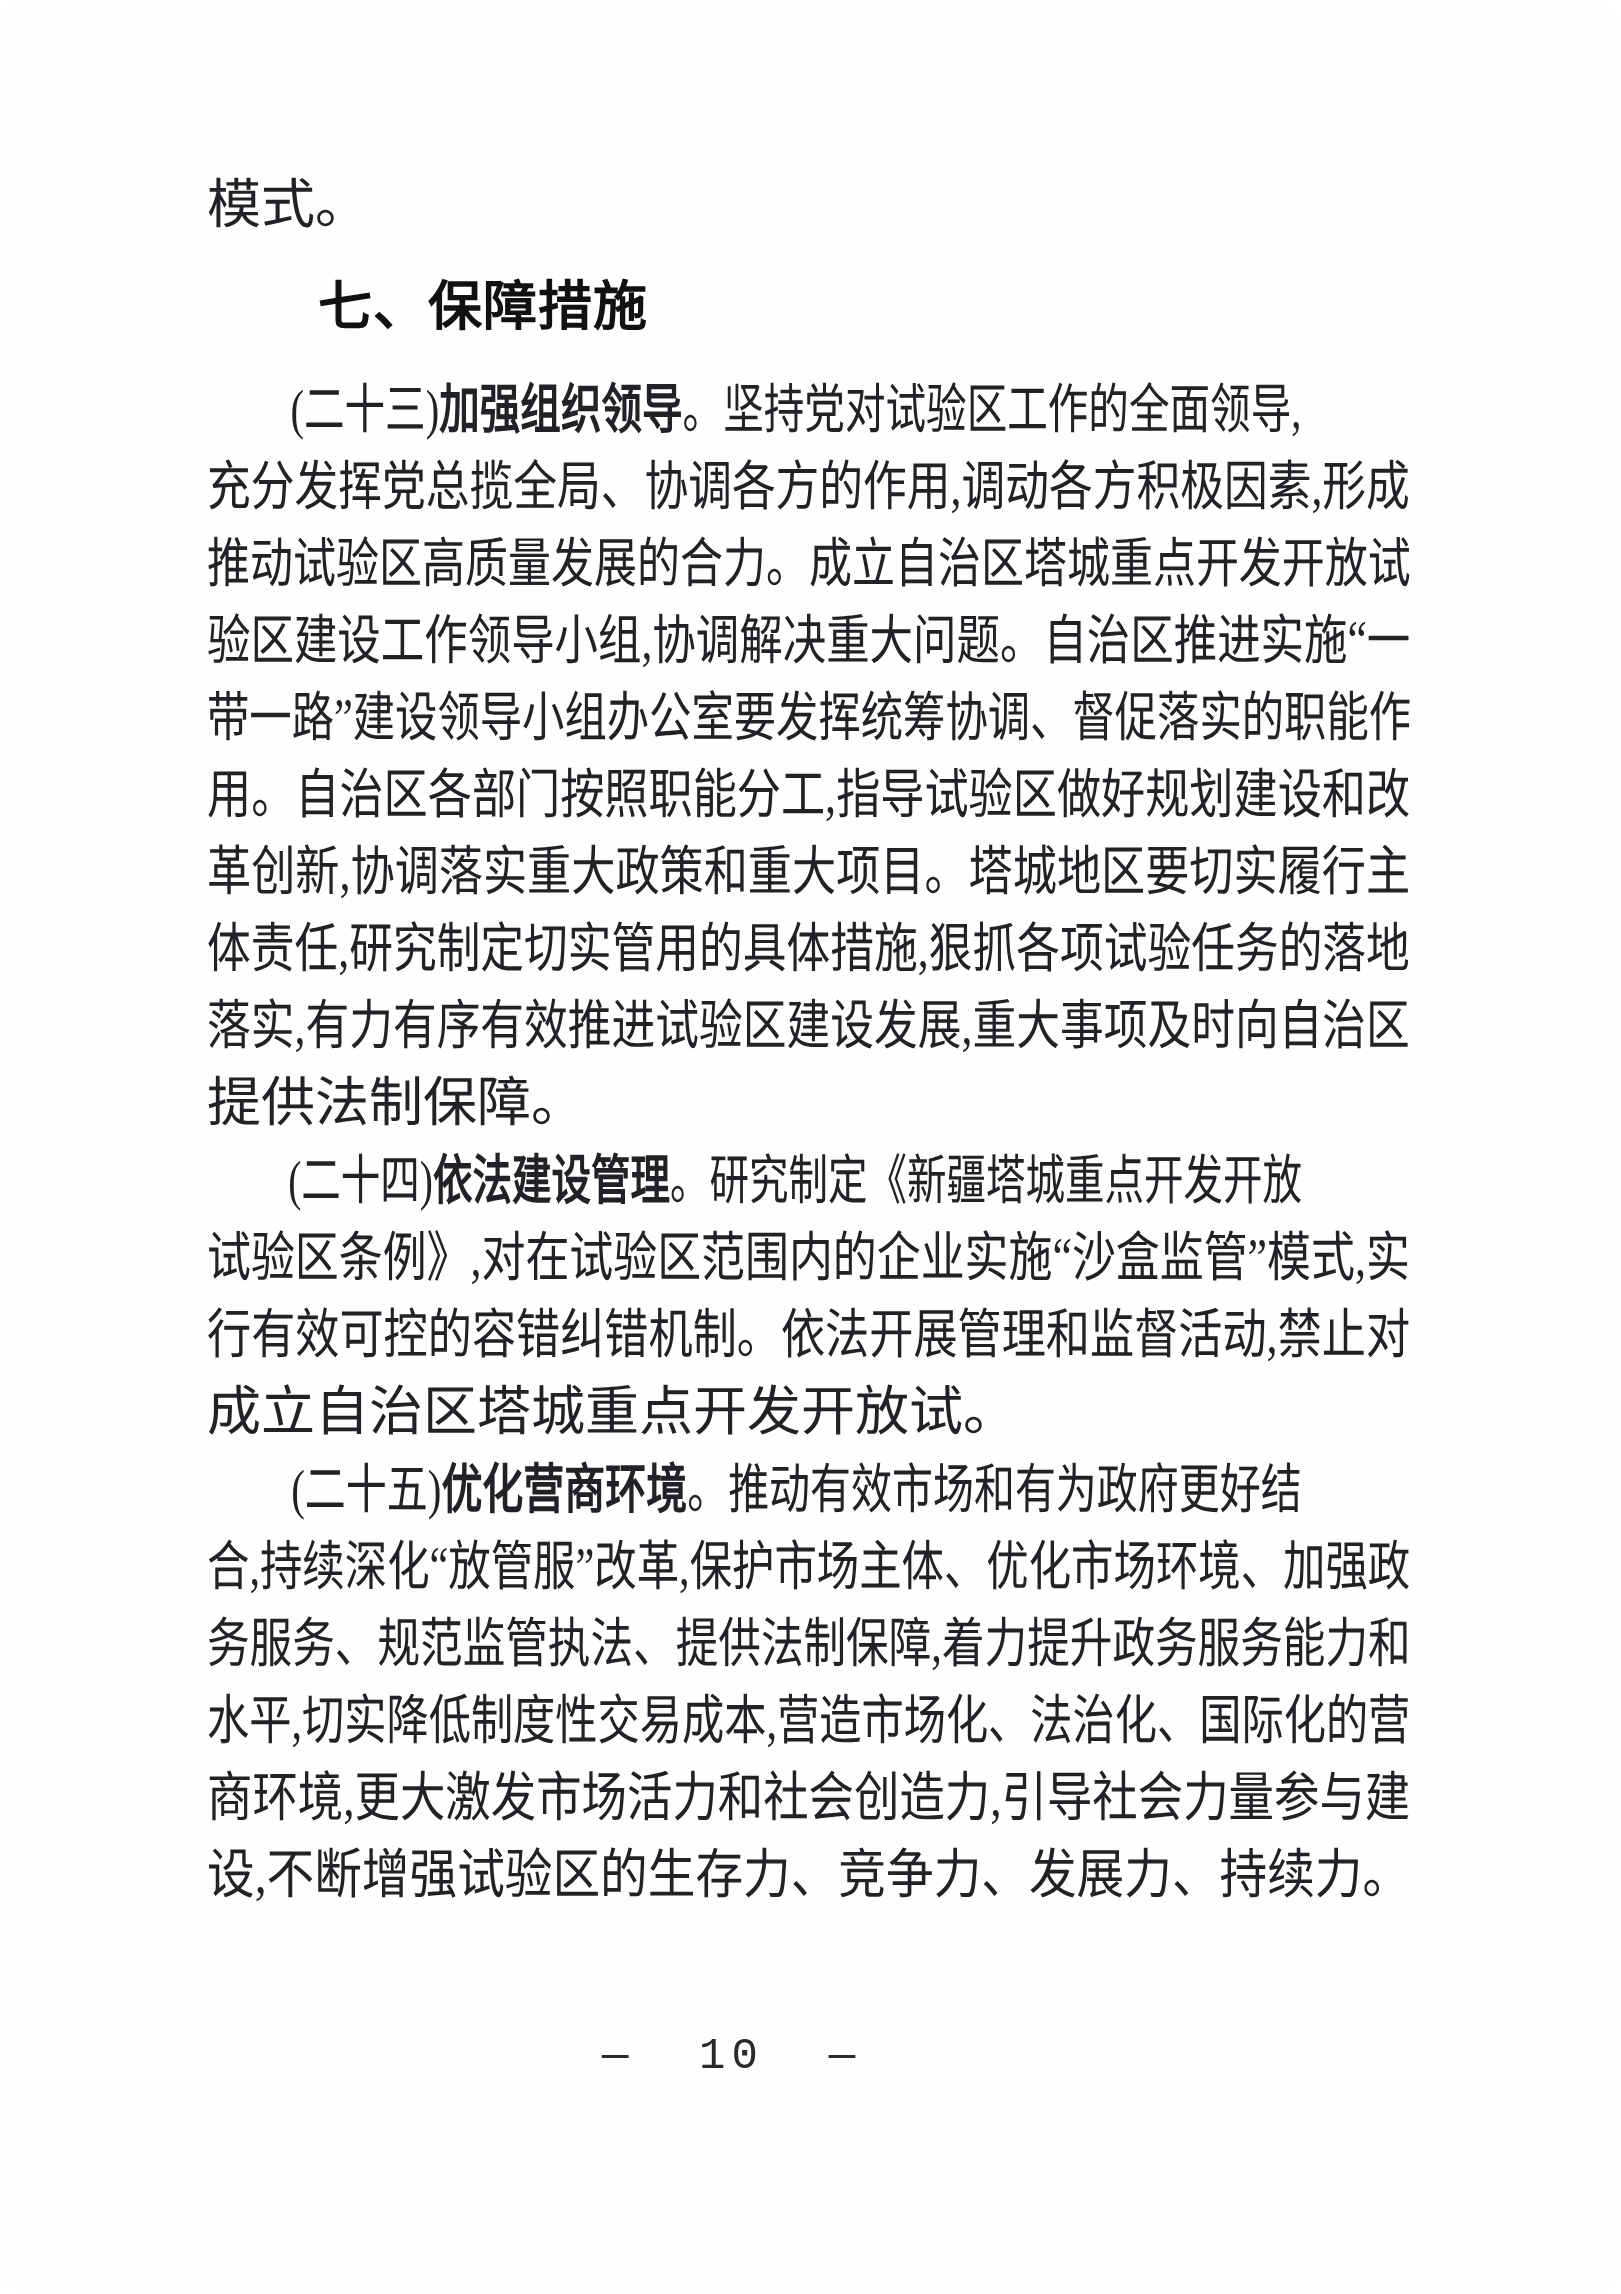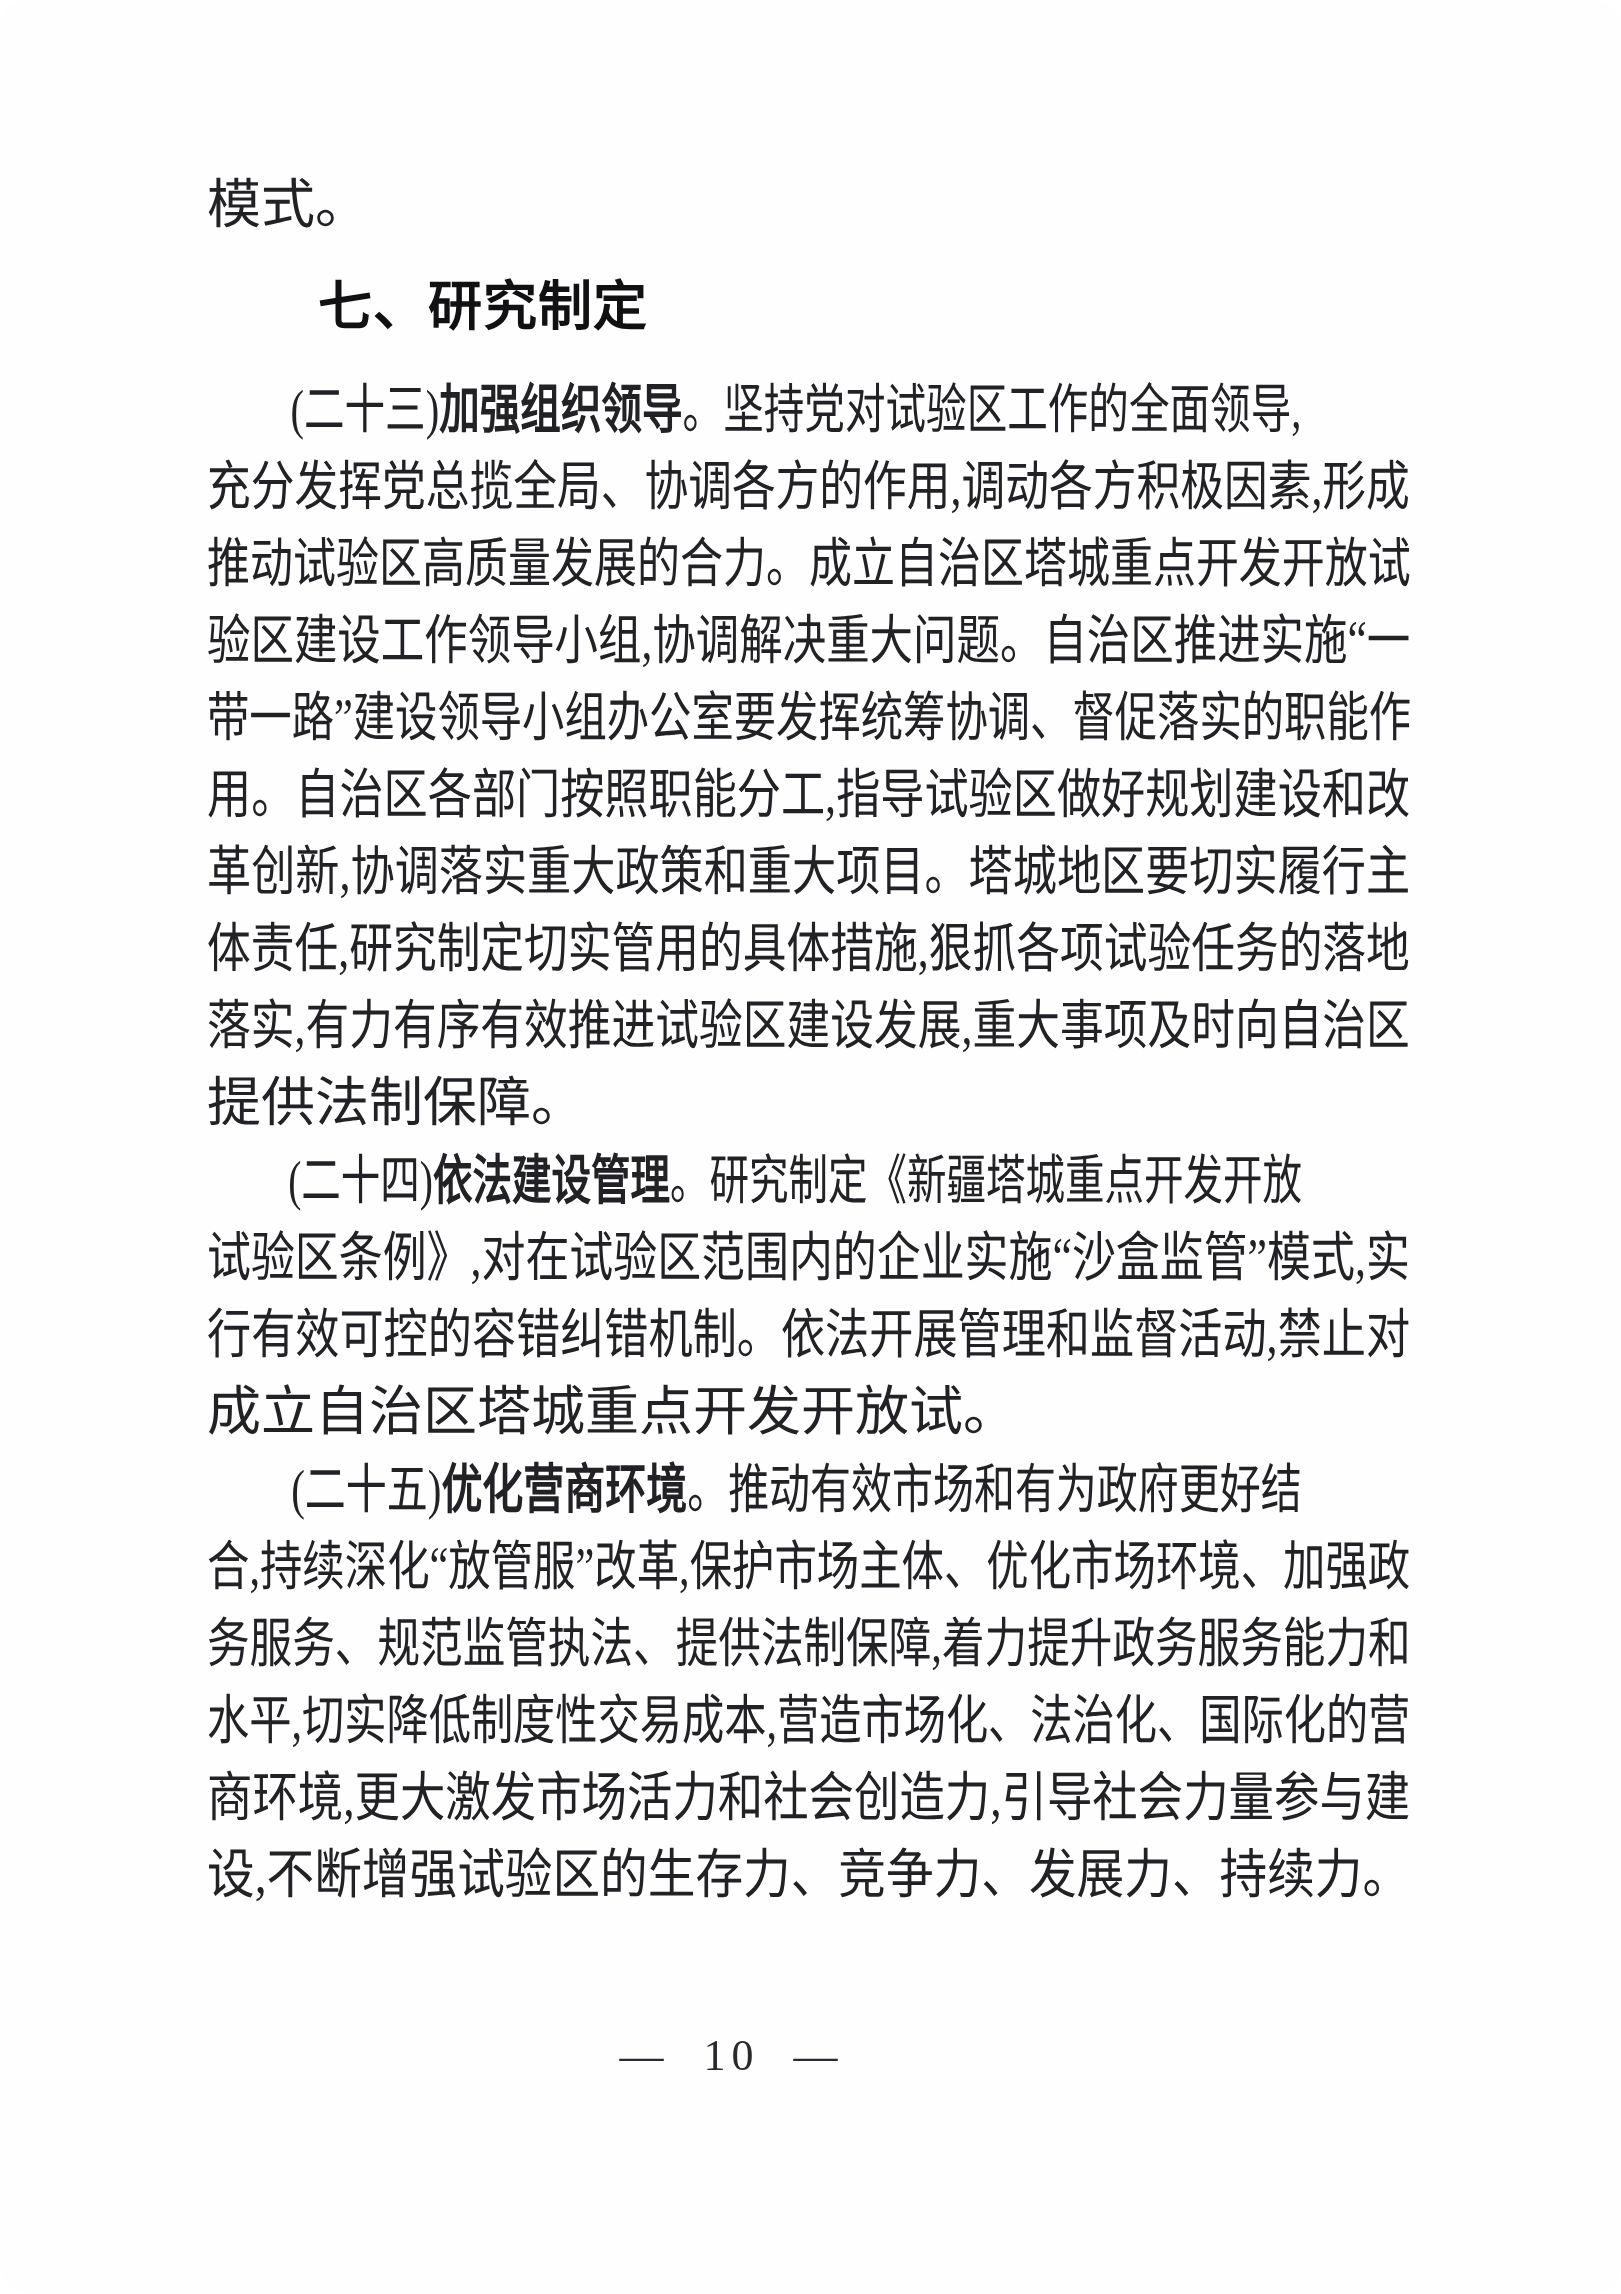--- a/index.html
+++ b/index.html
@@ -77,36 +77,36 @@
     width: 1622px;
     text-align: center;
     padding-right: 159px;
     box-sizing: border-box;
   }
   #page-footer .folio {
     font-size: 44px;
     line-height: 52px;
     letter-spacing: 6px;
     color: #2a2a2e;
-    font-family: Liberation Serif, serif;
+    font-family: Liberation Mono, monospace;
     white-space: pre;
   }
 </style>
 </head>
 <body>
 
 <div id="page-sheet">
 
   <div id="doc-body">
 
     <div class="doc-line" style="letter-spacing: 0px; transform-origin: left center; display: block; width: 1209px; transform: scaleX(1);">模式。</div>
 
     <div class="heading-gap-top"></div>
 
-    <div class="section-heading">七、研究制定</div>
+    <div class="section-heading">七、保障措施</div>
 
     <div class="heading-gap-bottom"></div>
 
     <div>
       <div class="doc-line indent" style="letter-spacing: 0px; transform-origin: left center; display: block; width: 1461px; transform: scaleX(0.7514);">(二十三)<span class="b">加强组织领导</span>。坚持党对试验区工作的全面领导,</div>
       <div class="doc-line" style="letter-spacing: 0px; transform-origin: left center; display: block; width: 1493px; transform: scaleX(0.81);">充分发挥党总揽全局、协调各方的作用,调动各方积极因素,形成</div>
       <div class="doc-line" style="letter-spacing: 0px; transform-origin: left center; display: block; width: 1518px; transform: scaleX(0.7962);">推动试验区高质量发展的合力。成立自治区塔城重点开发开放试</div>
       <div class="doc-line" style="letter-spacing: 0px; transform-origin: left center; display: block; width: 1502px; transform: scaleX(0.8046);">验区建设工作领导小组,协调解决重大问题。自治区推进实施“一</div>
       <div class="doc-line" style="letter-spacing: 0px; transform-origin: left center; display: block; width: 1542px; transform: scaleX(0.7839);">带一路”建设领导小组办公室要发挥统筹协调、督促落实的职能作</div>
       <div class="doc-line" style="letter-spacing: 0px; transform-origin: left center; display: block; width: 1479px; transform: scaleX(0.8176);">用。自治区各部门按照职能分工,指导试验区做好规划建设和改</div>

